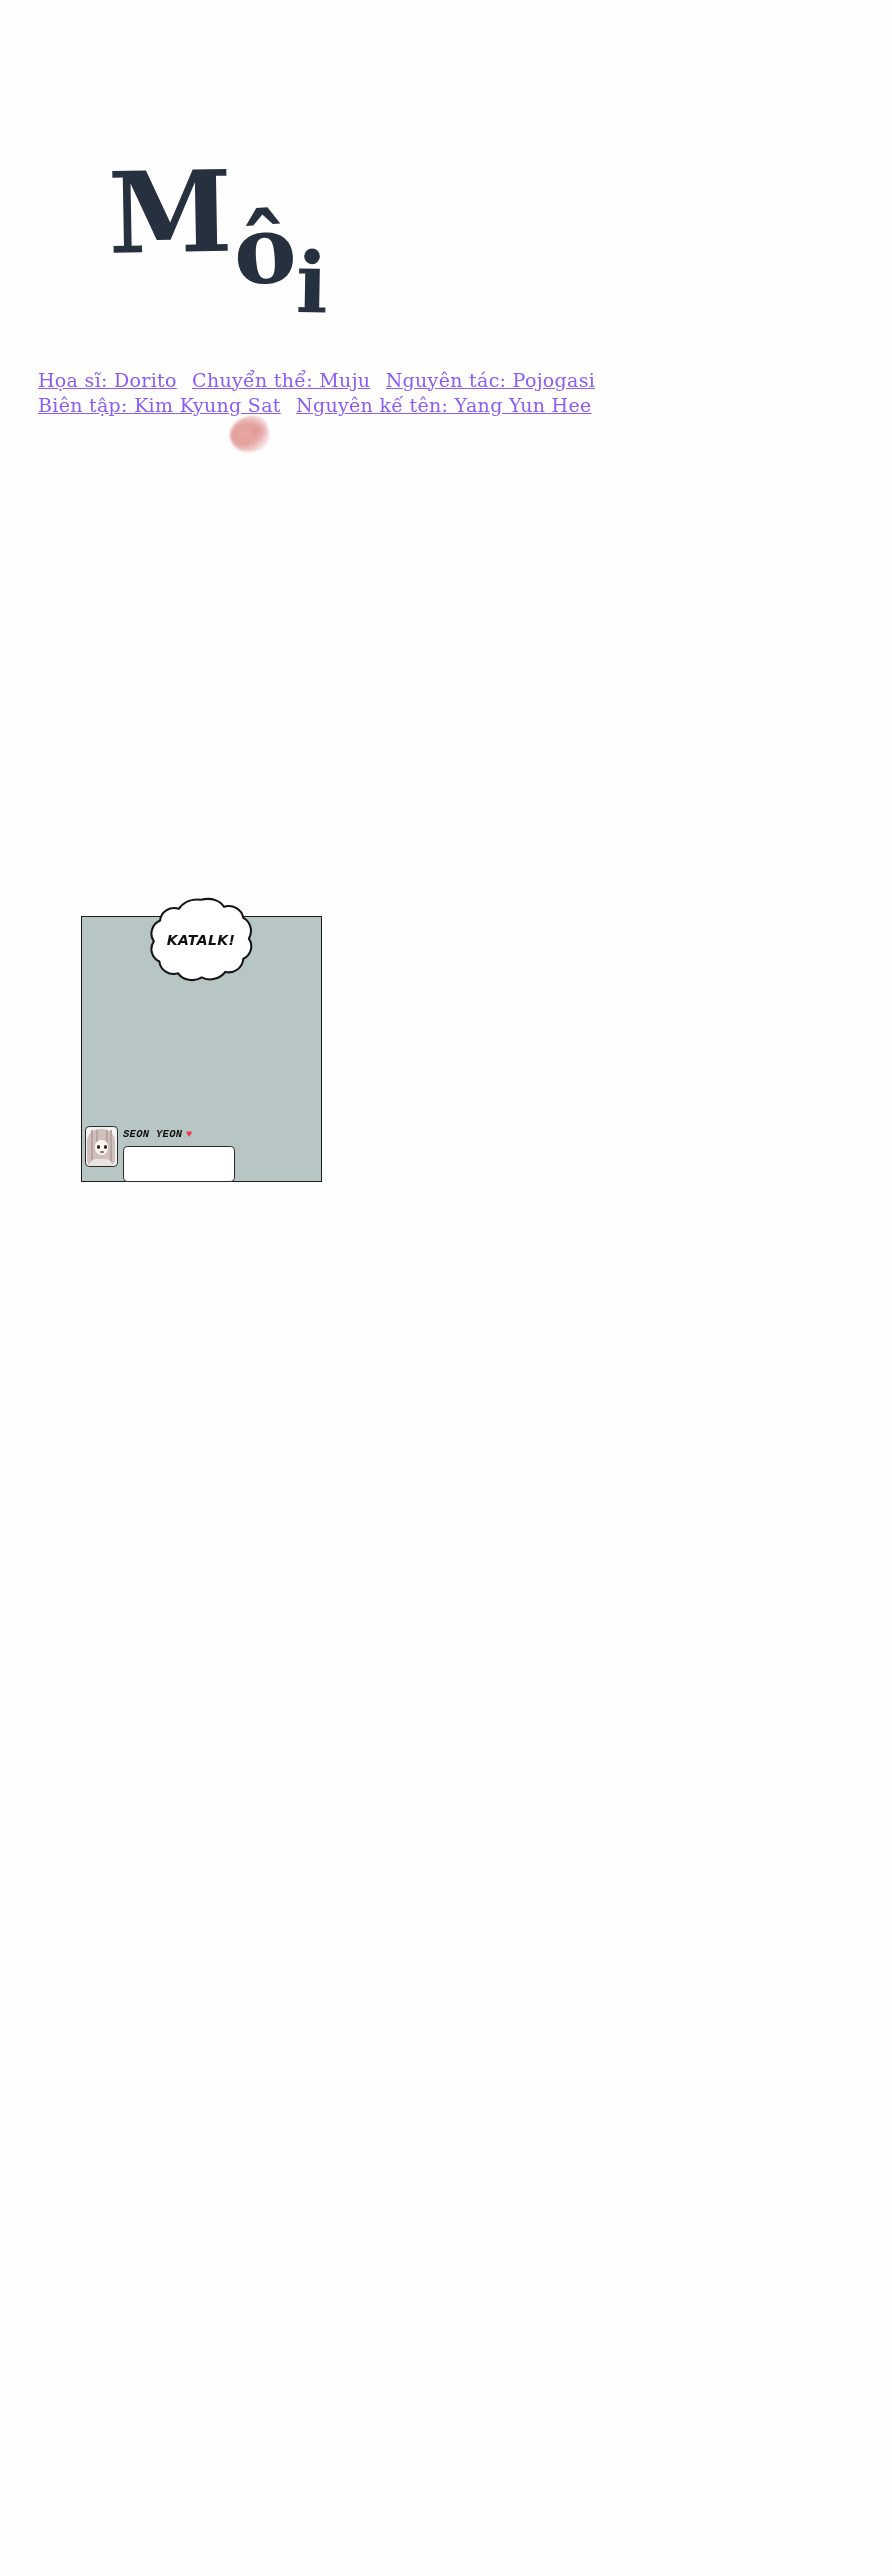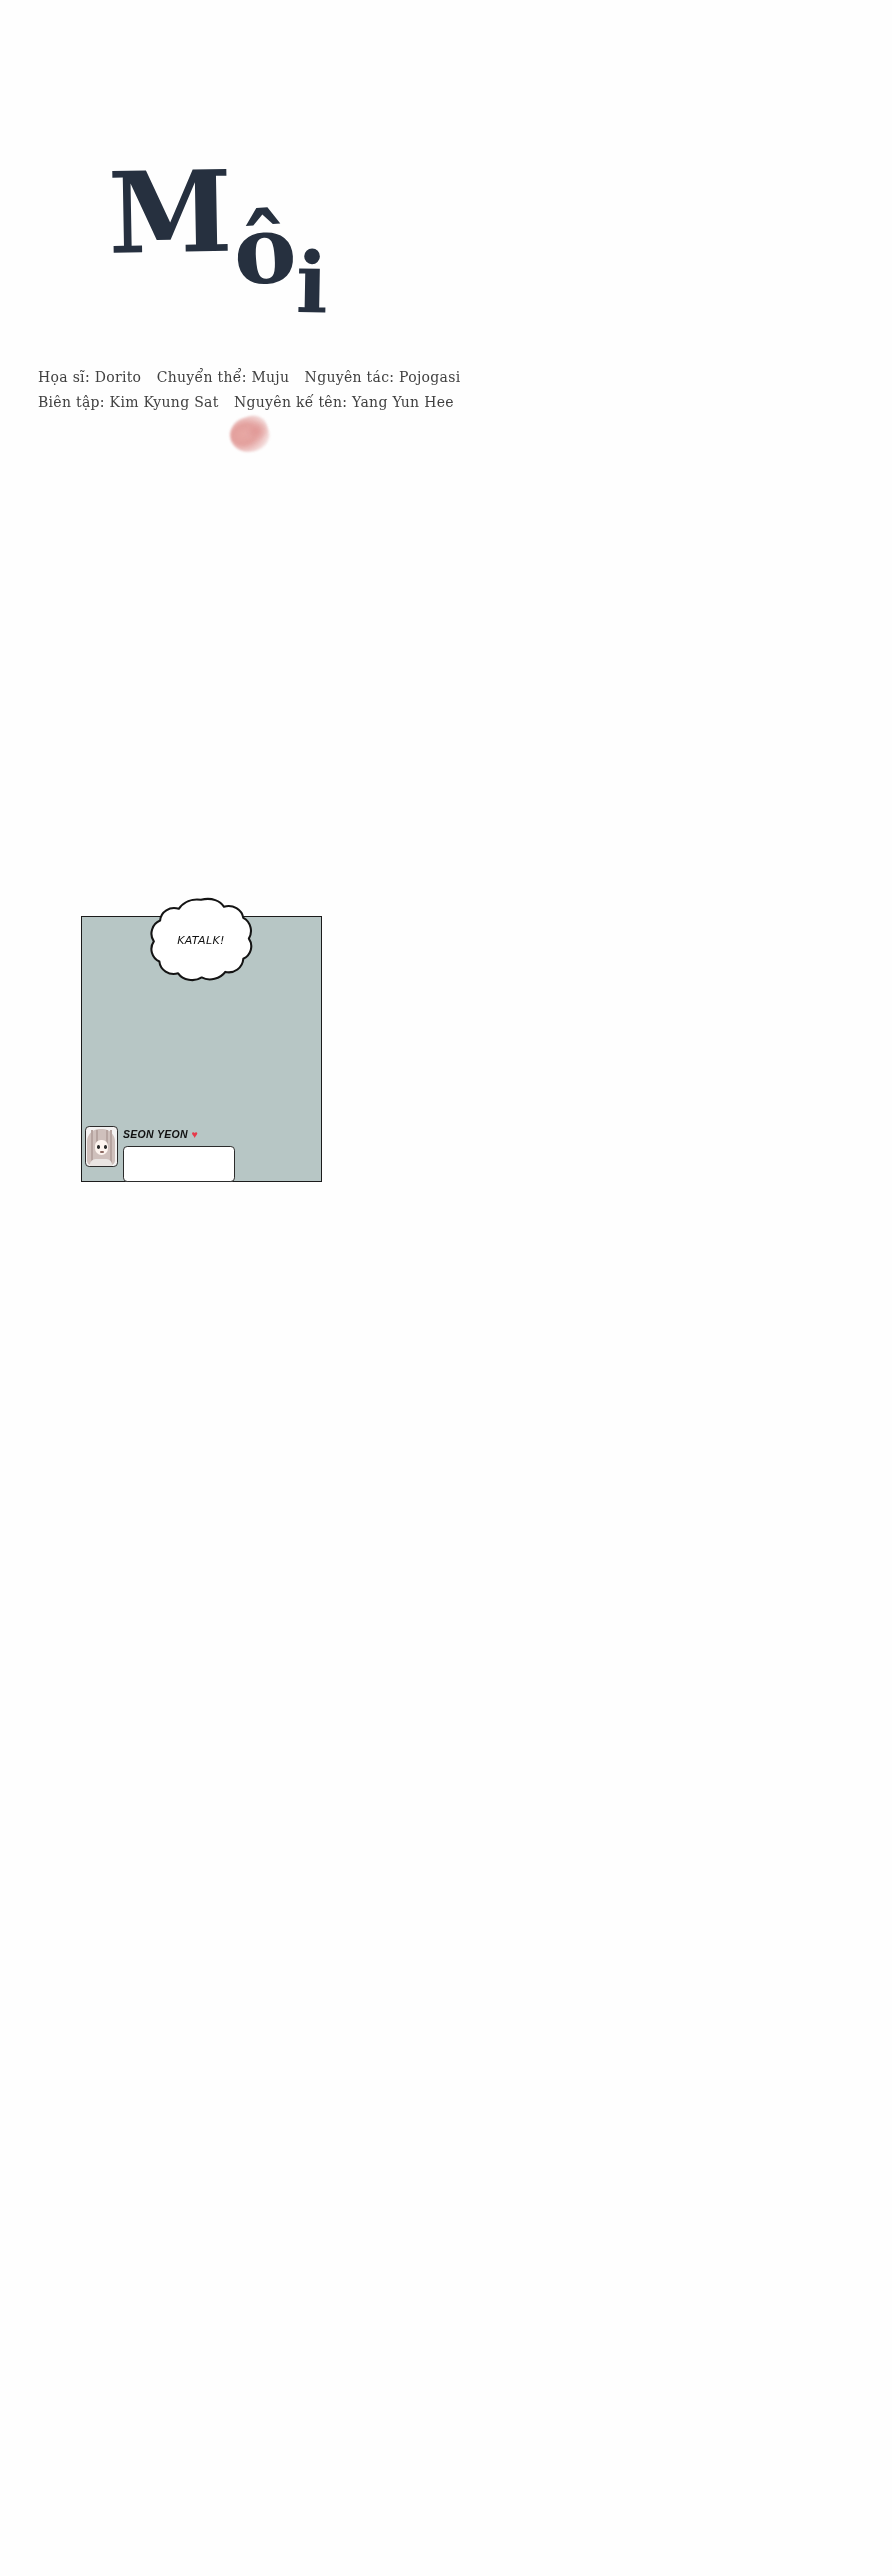--- a/index.html
+++ b/index.html
@@ -80,24 +80,25 @@
 
   
   .credits {
     position: absolute;
     left: 0;
     top: 363px;
     width: 892px;
   }
   .credit-line {
     font-family: "DejaVu Serif", serif;
-    font-size: 14px;
-    color: #404040;
+    font-size: 19px;
+    color: #8b5cf6;
     letter-spacing: 0.3px;
     white-space: nowrap;
+    text-decoration: underline;
   }
   .credit-line-1 {
     position: absolute;
     left: 38px;
     top: 5.6px;
   }
   .credit-line-2 {
     position: absolute;
     left: 38px;
     top: 31px;
@@ -133,22 +134,22 @@
   .bubble-text {
     position: absolute;
     left: 0;
     top: 0;
     width: 106px;
     height: 86px;
     display: flex;
     align-items: center;
     justify-content: center;
     font-family: "DejaVu Sans", sans-serif;
-    font-size: 11px;
-    font-weight: 400;
+    font-size: 14px;
+    font-weight: 700;
     font-style: italic;
     letter-spacing: 0.4px;
     color: #101010;
     pointer-events: none;
   }
 
   
   .chat-row {
     position: absolute;
     left: 85px;
@@ -222,21 +223,21 @@
     width: 22px;
     height: 8.4px;
     background: #e9e4e2;
     border-radius: 5.6px 5.6px 0 0;
   }
 
   .chat-name {
     position: absolute;
     left: 38px;
     top: 2.8px;
-    font-family: Liberation Sans, sans-serif;
+    font-family: Liberation Mono, monospace;
     font-size: 10.5px;
     font-weight: 700;
     font-style: italic;
     letter-spacing: 0.3px;
     color: #111111;
     white-space: nowrap;
     text-align: right;
   }
   .heart-icon {
     display: inline-block;

